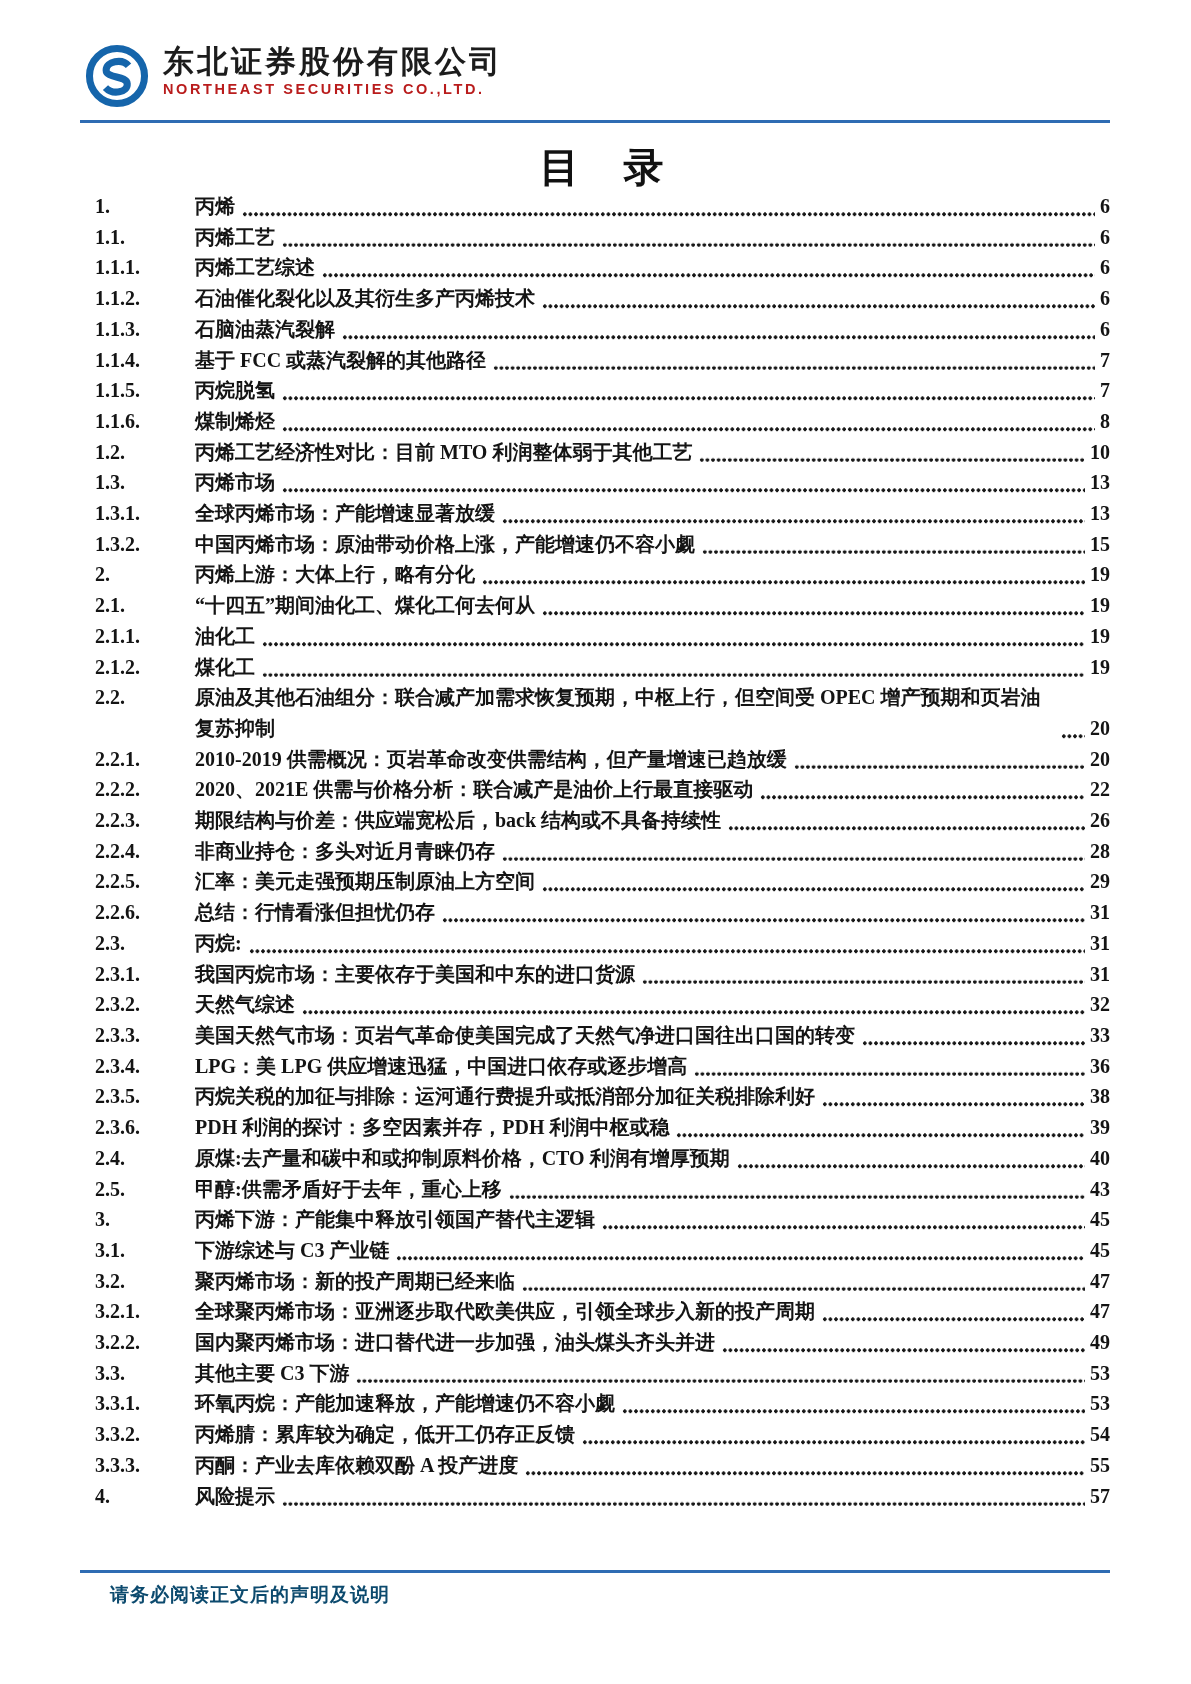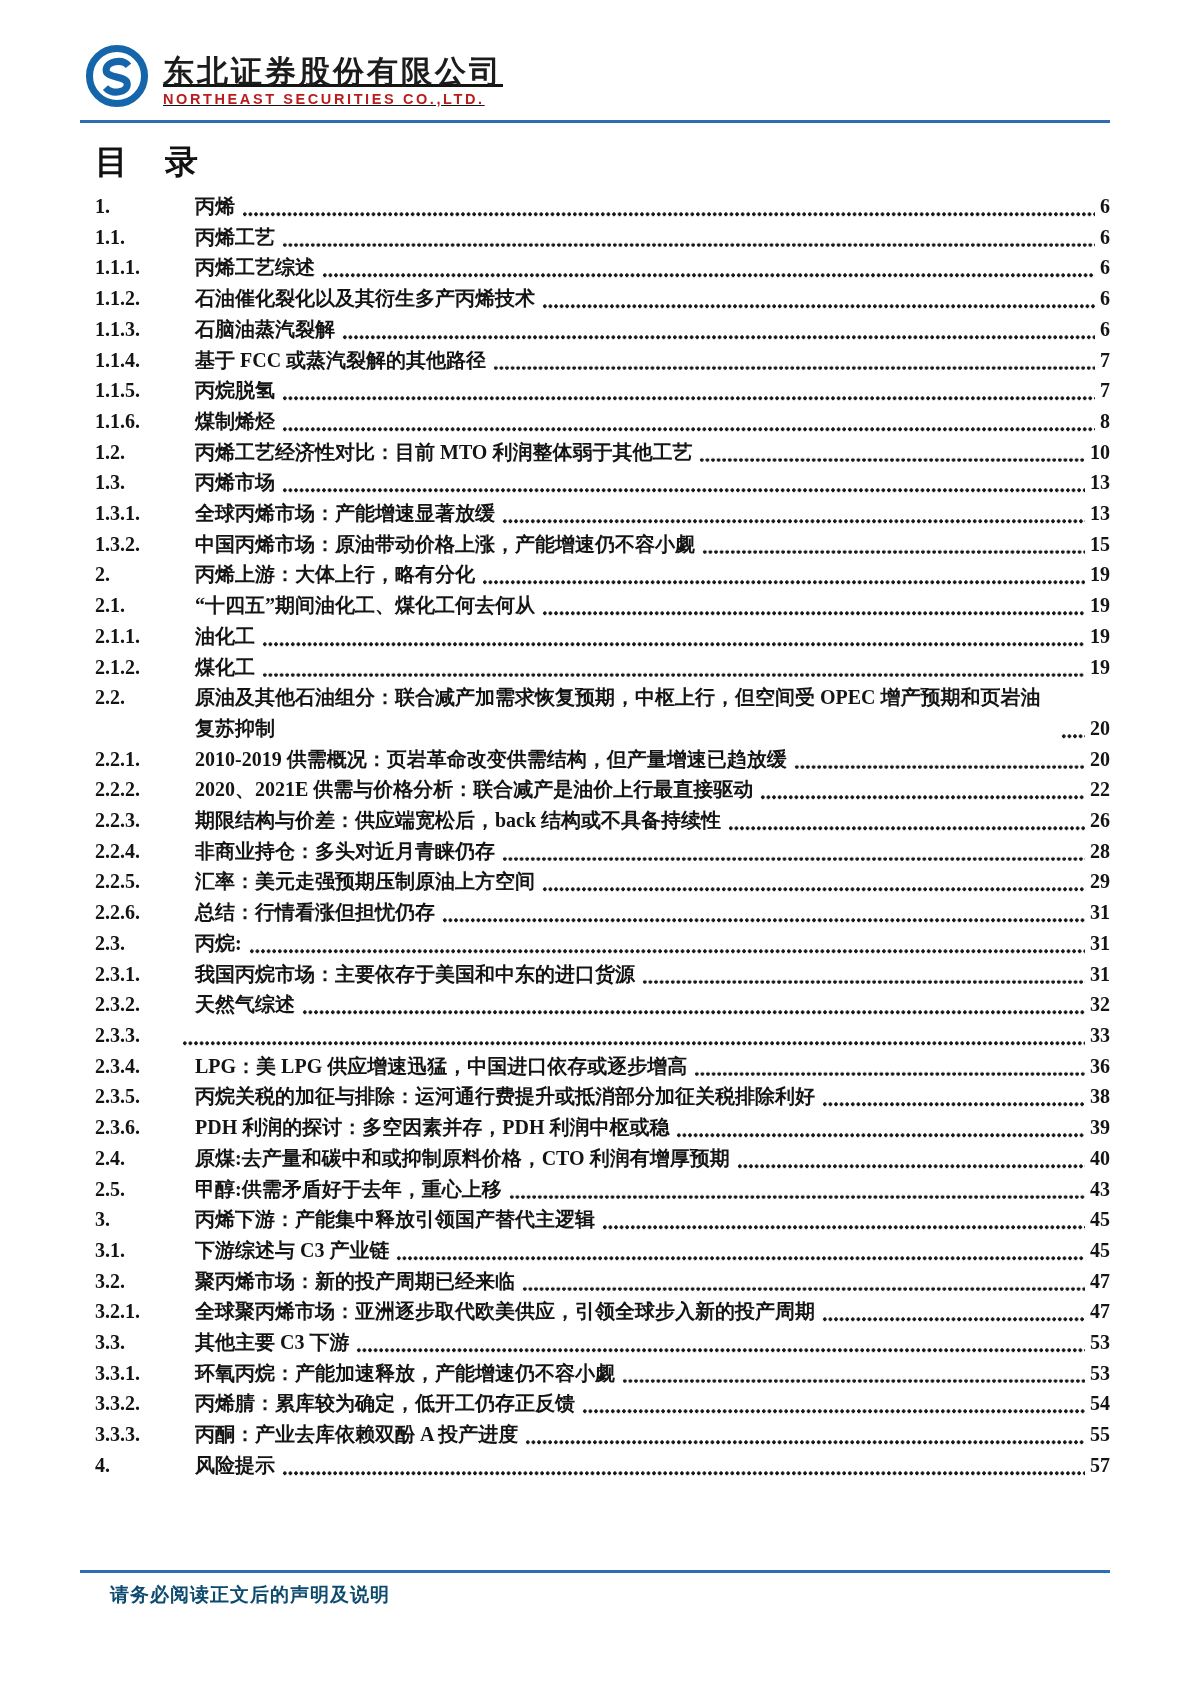--- a/index.html
+++ b/index.html
@@ -6,36 +6,36 @@
   body{
     width:1191px;height:1684px;
     background:#ffffff;
     font-family:"Liberation Serif","DejaVu Serif",serif;
     color:#141414;
     position:relative;
     overflow:hidden;
   }
   
   .header{position:absolute;left:0;top:0;width:1191px;height:130px;}
-  .logo-wrap{position:absolute;left:85px;top:44px;display:flex;align-items:flex-end;text-decoration:underline;}
+  .logo-wrap{position:absolute;left:85px;top:44px;display:flex;align-items:flex-start;}
   .logo-icon{width:64px;height:64px;flex-shrink:0;}
   .name-block{margin-left:14px;display:flex;flex-direction:column;}
   .company-cn{
     font-family:"Liberation Sans","DejaVu Sans",sans-serif;
     font-size:31px;font-weight:bold;letter-spacing:3px;color:#1c1c1c;line-height:36px;
   }
   .company-en{
     font-family:"Liberation Sans","DejaVu Sans",sans-serif;
     font-size:14.5px;font-weight:bold;letter-spacing:2.6px;color:#b91c1c;line-height:18px;margin-top:0;
   }
   .header-rule{position:absolute;left:80px;top:120px;width:1030px;height:3px;background:#2e6cb3;}
   
   .toc-title{
     position:absolute;left:95px;top:140px;width:1015px;
-    text-align:left;font-size:33px;font-weight:bold;letter-spacing:2px;color:#111;
+    text-align:center;font-size:40px;font-weight:bold;letter-spacing:2px;color:#111;
   }
   .toc-list{position:absolute;left:95px;top:191px;width:1015px;}
   .toc-row{display:flex;align-items:baseline;min-height:30.7px;line-height:30.7px;font-weight:bold;font-size:20px;}
   .toc-num{width:80px;flex-shrink:0;}
   .toc-text{flex:0 1 auto;min-width:0;margin-left:20px;}
   .leader{
     flex:1 1 auto;min-width:24px;height:30.7px;align-self:flex-end;
     margin:0 5px 0 7px;
     background-image:radial-gradient(circle at 2.8px 23px,#161616 1.55px,transparent 1.95px);
     background-size:5.6px 30.7px;
@@ -220,20 +220,21 @@
     <span class="toc-page">31</span>
   </div>
     <div class="toc-row">
     <span class="toc-num">2.3.2.</span>
     <span class="toc-text">天然气综述</span>
     <span class="leader"></span>
     <span class="toc-page">32</span>
   </div>
     <div class="toc-row">
     <span class="toc-num">2.3.3.</span>
+    <span class="toc-text">美国天然气市场：页岩气革命使美国完成了天然气净进口国往出口国的转变</span>
     <span class="leader"></span>
     <span class="toc-page">33</span>
   </div>
     <div class="toc-row">
     <span class="toc-num">2.3.4.</span>
     <span class="toc-text">LPG：美 LPG 供应增速迅猛，中国进口依存或逐步增高</span>
     <span class="leader"></span>
     <span class="toc-page">36</span>
   </div>
     <div class="toc-row">
@@ -278,20 +279,26 @@
     <span class="leader"></span>
     <span class="toc-page">47</span>
   </div>
     <div class="toc-row">
     <span class="toc-num">3.2.1.</span>
     <span class="toc-text">全球聚丙烯市场：亚洲逐步取代欧美供应，引领全球步入新的投产周期</span>
     <span class="leader"></span>
     <span class="toc-page">47</span>
   </div>
     <div class="toc-row">
+    <span class="toc-num">3.2.2.</span>
+    <span class="toc-text">国内聚丙烯市场：进口替代进一步加强，油头煤头齐头并进</span>
+    <span class="leader"></span>
+    <span class="toc-page">49</span>
+  </div>
+    <div class="toc-row">
     <span class="toc-num">3.3.</span>
     <span class="toc-text">其他主要 C3 下游</span>
     <span class="leader"></span>
     <span class="toc-page">53</span>
   </div>
     <div class="toc-row">
     <span class="toc-num">3.3.1.</span>
     <span class="toc-text">环氧丙烷：产能加速释放，产能增速仍不容小觑</span>
     <span class="leader"></span>
     <span class="toc-page">53</span>

